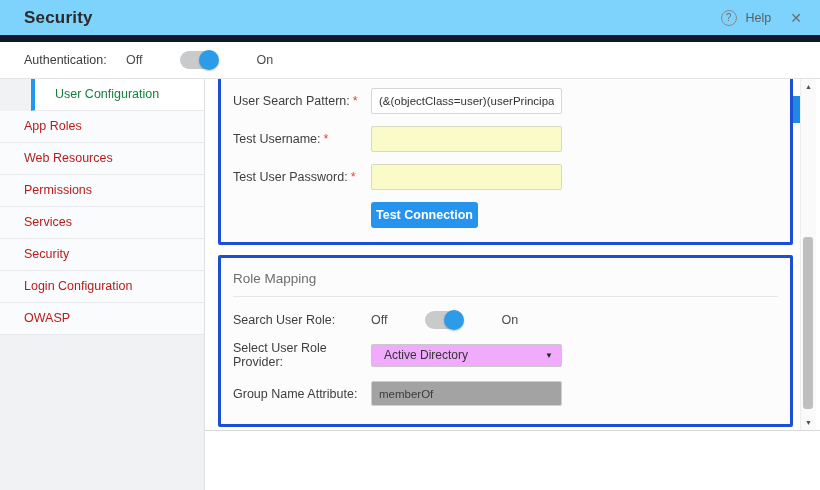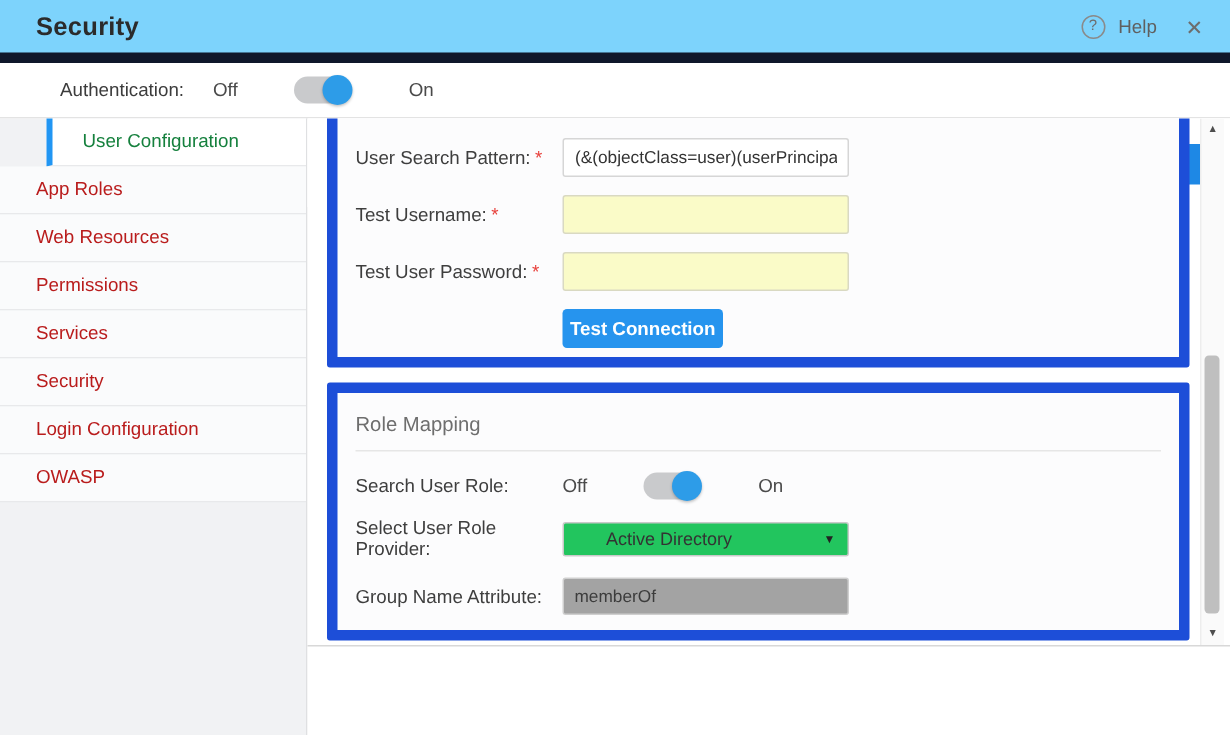--- a/index.html
+++ b/index.html
@@ -12,21 +12,21 @@
             display:flex; align-items:center; padding:0 18px 0 24px; }
   .title { font-size:17px; font-weight:700; color:#2b2b2b; letter-spacing:.2px; }
   .header-right { margin-left:auto; display:flex; align-items:center; gap:9px; color:#6d6d6d; }
   .help-icon { width:16px; height:16px; border:1px solid #8a8a8a; border-radius:50%;
                font-size:10px; line-height:14px; text-align:center; color:#6d6d6d; cursor:pointer; }
   .help-label { font-size:12.5px; color:#5f5f5f; cursor:pointer; }
   .close-icon { font-size:14px; color:#6d6d6d; margin-left:10px; cursor:pointer; }
 
   
   .auth-row { height:37px; flex:0 0 37px; background:#fff; border-bottom:1px solid #e3e3e3;
-              display:flex; align-items:center; padding-left:40px; }
+              display:flex; align-items:center; padding-left:24px; }
   .auth-label { font-size:12.5px; color:#3c3c3c; width:80px; }
   .toggle-wrap { display:flex; align-items:center; margin-left:22px;gap:29px; }
   .toggle-off-label, .toggle-on-label { font-size:12.5px; color:#4a4a4a; }
   .toggle { width:38px; height:18px; border-radius:9px; background:#c9cacc; position:relative;
             margin:0 9px; cursor:pointer; }
   .toggle .knob { position:absolute; top:-1px; right:-1px; width:20px; height:20px;
                   border-radius:50%; background:#2d9ce8; box-shadow:0 1px 2px rgba(0,0,0,.25); }
 
   
   .body { flex:1; display:flex; min-height:0; }
@@ -34,40 +34,40 @@
   .nav-item { height:32px; line-height:31px; padding-left:24px; font-size:12.5px; color:#b91c1c;
               background:#fafbfc; border-bottom:1px solid #e8e9eb; cursor:pointer;
               white-space:nowrap; overflow:hidden; }
   .nav-item.selected { background:#ffffff; border-left:4px solid #2196f3; padding-left:20px; color:#15803d;margin-left:31px; }
 
   .content { flex:1; position:relative; background:#fff; min-width:0; }
   .scroll-area { position:absolute; top:0; left:0; right:0; height:352px;
                  border-bottom:1px solid #d8d8d8; overflow:hidden; }
 
   .panel { position:absolute; left:13px; right:27px; background:#fcfcfd;
-           border:7px solid #1d4ed8; border-radius:2px; }
+           border:3px solid #1d4ed8; border-radius:2px; }
   .panel-1 { top:-40px; height:206px; padding:46px 12px 0 12px; }
   .panel-2 { top:176px; height:172px; padding:0 12px 0 12px; }
 
   .field-row { display:flex; align-items:center; margin-bottom:12px; }
   .field-label { width:138px; flex:0 0 138px; font-size:12.5px; color:#3e3e3e; }
   .req { color:#e8413c; margin-left:3px; }
   .text-input { width:191px; height:26px; border:1px solid #d6d6d6; background:#fff;
                 font-family:"Liberation Sans", sans-serif; font-size:11.5px; color:#333;
                 padding:0 7px; border-radius:2px; outline:none; white-space:nowrap; overflow:hidden; }
   .text-input.highlight { background:#fafbc8; border-color:#d9d9c2; }
   .btn { border:none; border-radius:3px; color:#fff; font-family:"Liberation Sans", sans-serif;
          font-weight:700; cursor:pointer; }
   .test-conn-btn { width:107px; height:26px; background:#2694ee; font-size:12.5px; margin-left:138px; }
 
   .section-title { font-size:13.5px; color:#6e6e6e; padding:13px 0 10px 0; }
   .section-divider { height:1px; background:#e6e6e6; margin-bottom:14px; }
 
-  .select-box { width:191px; height:23px; border:1px solid #c9c9c9; background:#22c55e; border-radius:2px;
-                display:flex; align-items:center; padding:0 8px 0 28px; cursor:pointer; }
+  .select-box { width:191px; height:23px; border:1px solid #c9c9c9; background:#f0abfc; border-radius:2px;
+                display:flex; align-items:center; padding:0 8px 0 12px; cursor:pointer; }
   .select-value { font-size:12px; color:#333; flex:1; }
   .select-arrow { font-size:8px; color:#222; }
   .text-input.disabled { background:#a3a3a3; border-color:#cfcfcf; color:#3c3c3c; height:25px; }
 
   
   .scrollbar { position:absolute; top:0; right:4px; width:16px; height:351px;
                background:#fafafa; border-left:1px solid #ededed; }
   .scroll-arrow { position:absolute; left:0; width:100%; text-align:center; font-size:7px;
                   color:#4e4e4e; cursor:pointer; }
   .scroll-arrow.up { top:4px; }

